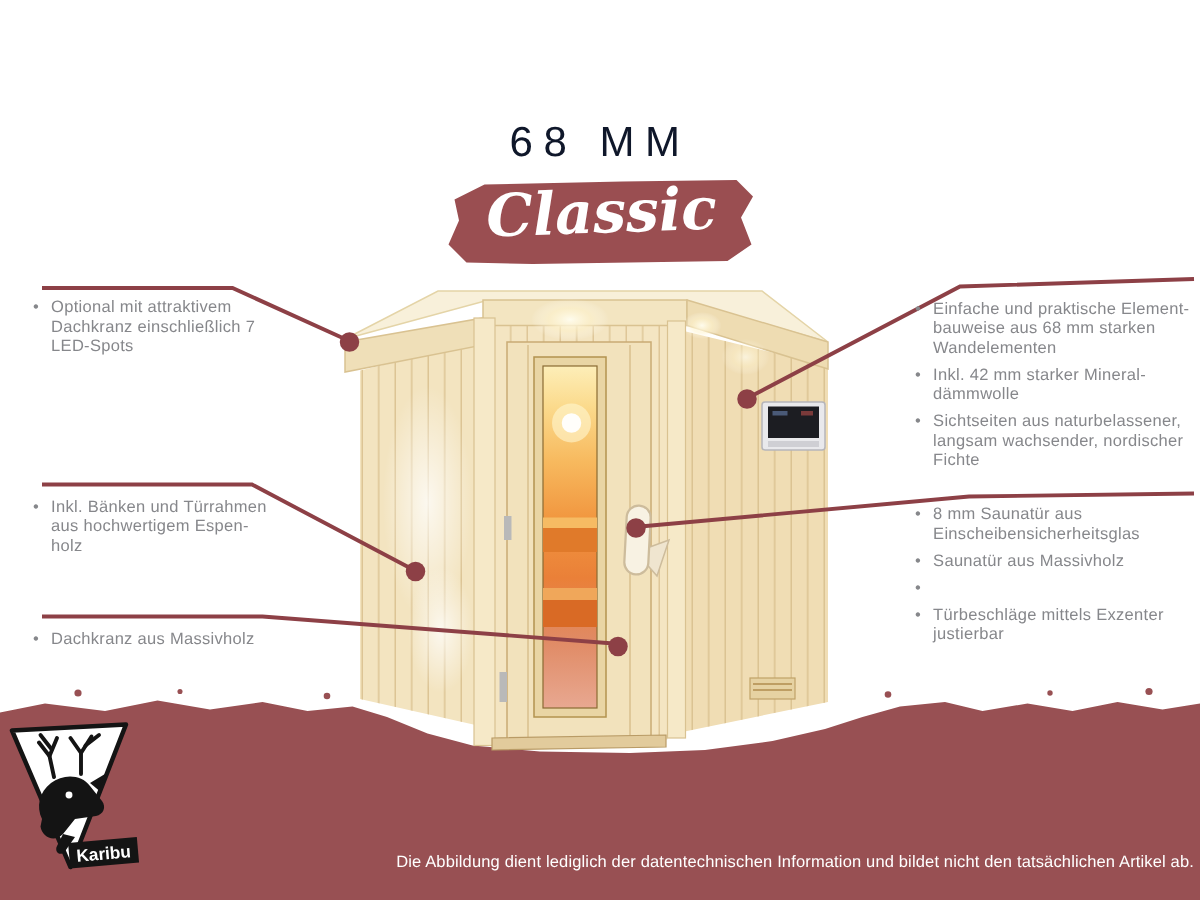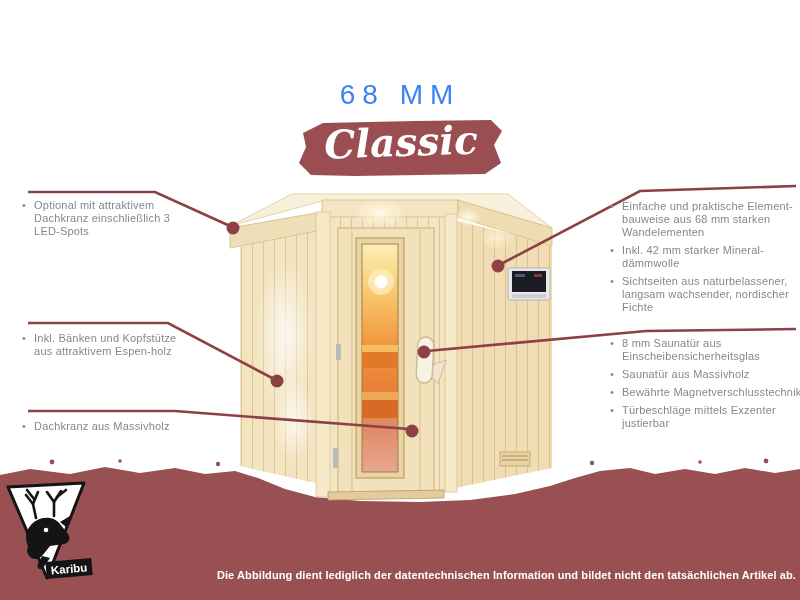--- a/index.html
+++ b/index.html
@@ -3,35 +3,35 @@
 <meta charset="utf-8">
 <style>
   html,body{margin:0;padding:0}
   body{
     width:800px;height:600px;position:relative;overflow:hidden;background:#ffffff;
     font-family:"Liberation Sans",sans-serif;
   }
   #scene{position:absolute;left:0;top:0;width:800px;height:600px}
   .page-title{
     position:absolute;top:79px;left:0;right:0;text-align:center;
-    font-size:28px;letter-spacing:7px;color:#3b82f6;font-weight:400;
+    font-size:28px;letter-spacing:7px;color:#0f172a;font-weight:400;
   }
   .banner{position:absolute;left:295px;top:117px;width:212px;height:62px}
   .banner svg{position:absolute;left:0;top:0}
   .banner-text{
     position:absolute;left:0;right:0;top:2px;text-align:center;
     font-family:"DejaVu Serif",serif;font-style:italic;font-weight:700;
     font-size:39px;color:#ffffff;transform:rotate(-2deg);
   }
   .note{position:absolute;color:#86878b;font-size:11px;line-height:13px;letter-spacing:.2px}
   .note ul{margin:0;padding:0;list-style:none}
   .note li{display:flex;gap:8px;margin:0 0 5px 0}
   .note .bullet{flex:0 0 auto;font-size:11px;line-height:13px}
   .footer-text{
-    position:absolute;right:4px;top:569px;color:#ffffff;font-weight:700;
+    position:absolute;right:4px;top:569px;color:#ffffff;font-weight:400;
     font-size:11px;letter-spacing:.1px;white-space:nowrap;
   }
 </style>
 </head>
 <body>
 
 <svg id="scene" viewBox="0 0 800 600">
   <defs>
     <linearGradient id="glassG" x1="0" y1="0" x2="0" y2="1">
       <stop offset="0" stop-color="#fdeeb8"></stop>
@@ -173,30 +173,30 @@
     <path fill="#9a4e51" d="M8,16 L28,6 L120,4 L196,3 L207,14 L199,28 L206,46 L190,57 L60,59 L16,58 L4,46 L11,30 Z"></path>
   </svg>
   <span class="banner-text">Classic</span>
 </div>
 
 <div class="note" style="left:22px;top:199px;width:150px">
   <ul>
 
       <li>
         <span class="bullet">•</span>
-        <span class="note-text">Optional mit attraktivem Dachkranz einschließlich 3 LED-Spots</span>
+        <span class="note-text">Optional mit attraktivem Dachkranz einschließlich 7 LED-Spots</span>
       </li>
     </ul>
 </div>
 <div class="note" style="left:22px;top:332px;width:162px">
   <ul>
 
       <li>
         <span class="bullet">•</span>
-        <span class="note-text">Inkl. Bänken und Kopfstütze aus attraktivem Espen-holz</span>
+        <span class="note-text">Inkl. Bänken und Türrahmen aus hochwertigem Espen-holz</span>
       </li>
     </ul>
 </div>
 <div class="note" style="left:22px;top:420px;width:210px">
   <ul>
 
       <li>
         <span class="bullet">•</span>
         <span class="note-text">Dachkranz aus Massivholz</span>
       </li>
@@ -230,21 +230,20 @@
         <span class="note-text">8 mm Saunatür aus Einscheibensicherheitsglas</span>
       </li>
 
       <li>
         <span class="bullet">•</span>
         <span class="note-text">Saunatür aus Massivholz</span>
       </li>
 
       <li>
         <span class="bullet">•</span>
-        <span class="note-text">Bewährte Magnetverschlusstechnik</span>
       </li>
 
       <li>
         <span class="bullet">•</span>
         <span class="note-text">Türbeschläge mittels Exzenter justierbar</span>
       </li>
     </ul>
 </div>
 
 <div class="footer-text">Die Abbildung dient lediglich der datentechnischen Information und bildet nicht den tatsächlichen Artikel ab.</div>

